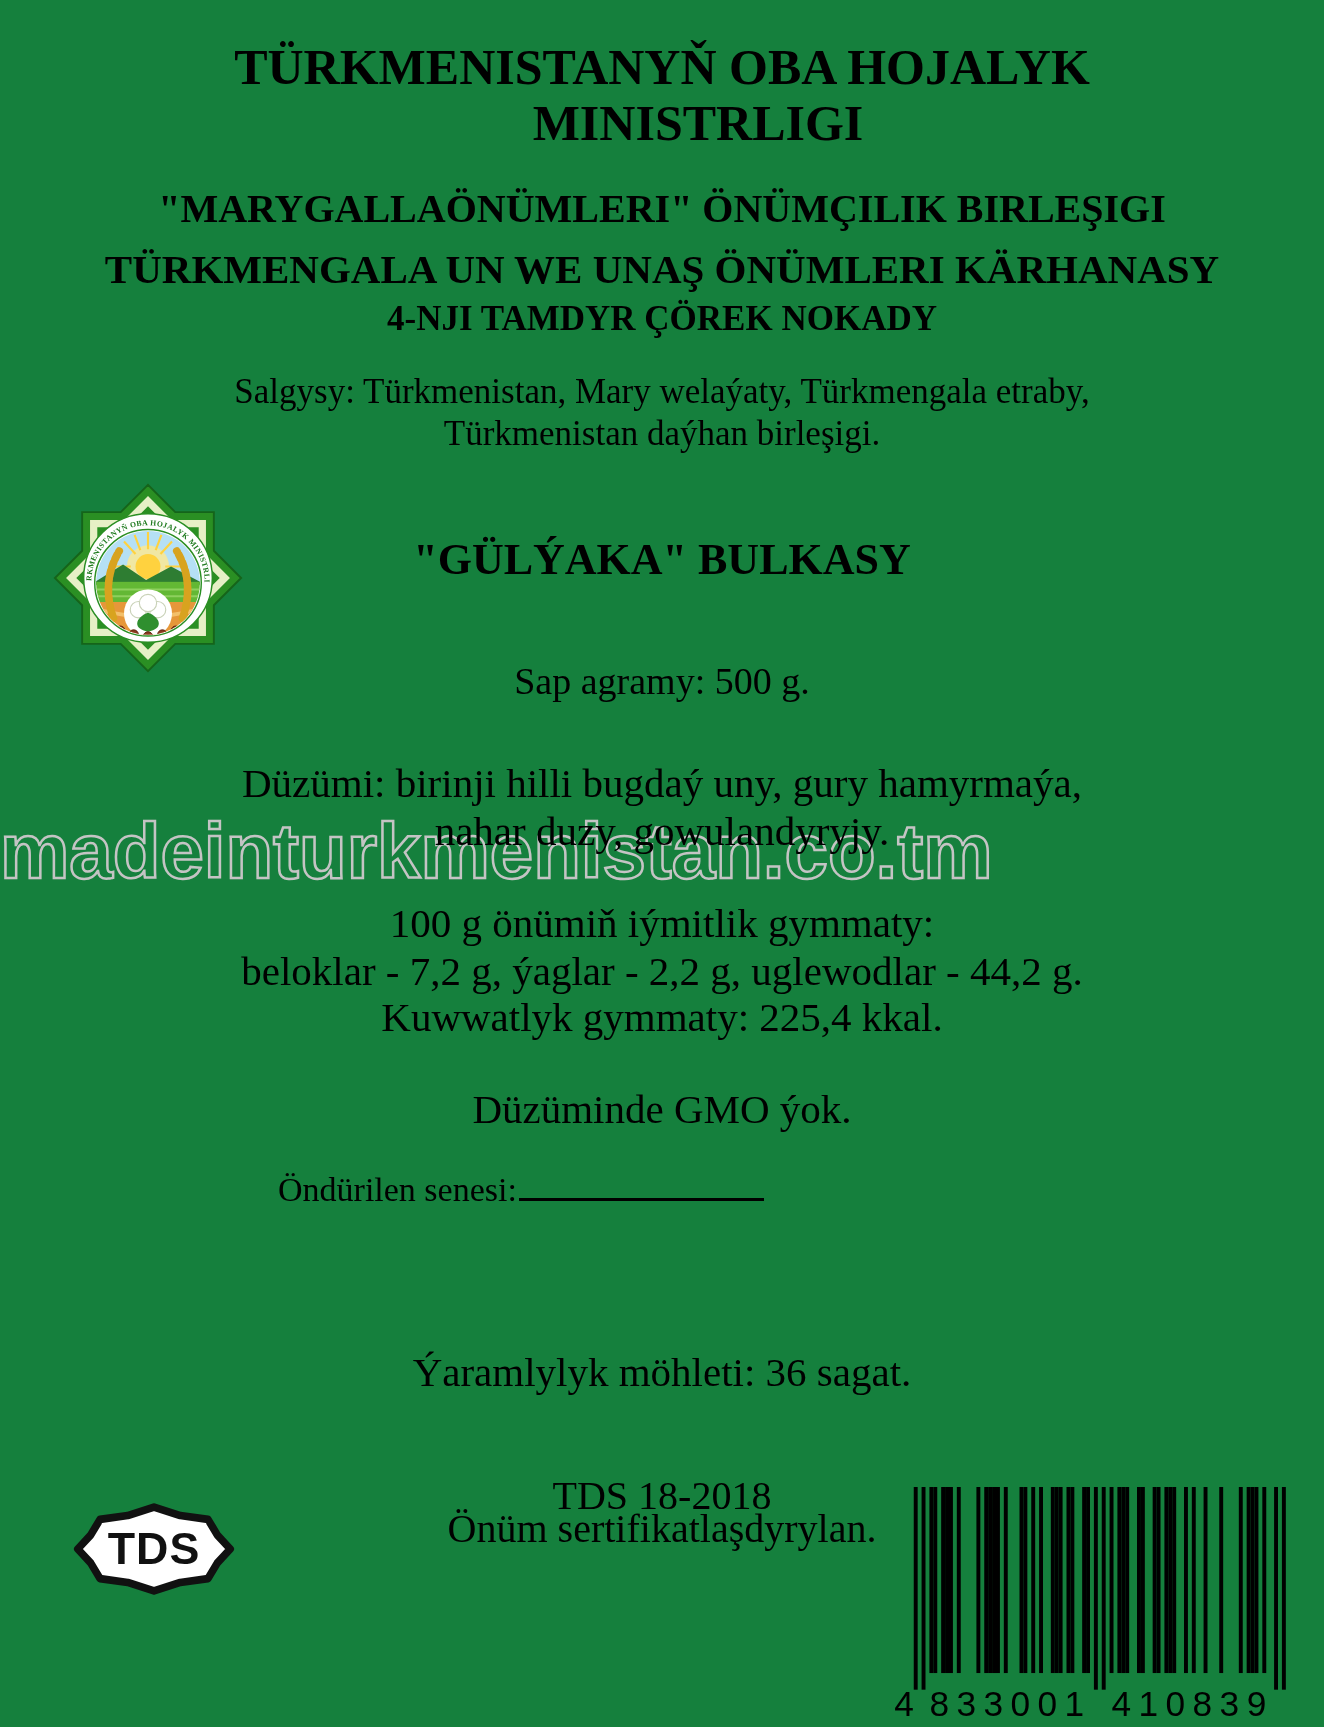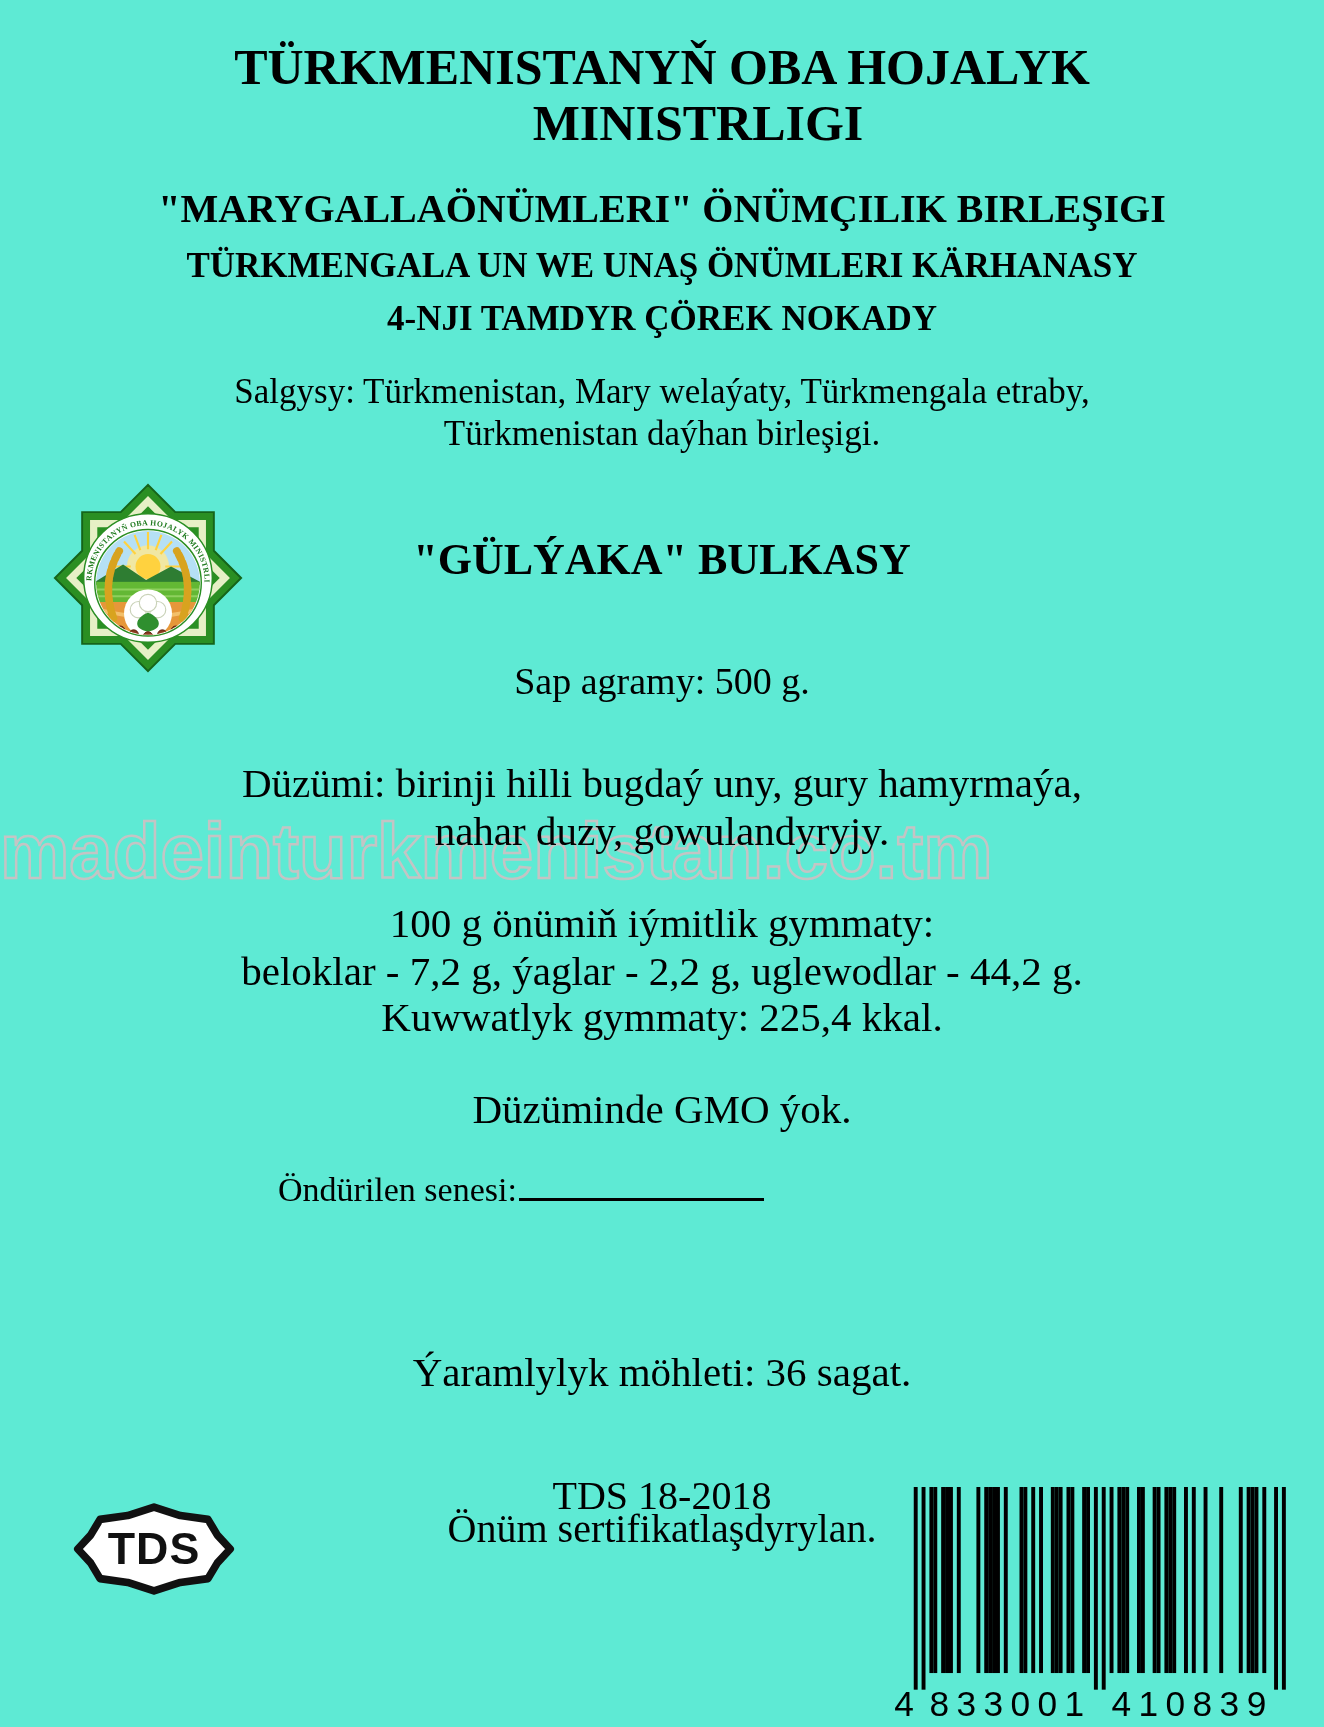--- a/index.html
+++ b/index.html
@@ -1,20 +1,20 @@
 <!DOCTYPE html>
 <html><head>
 <meta charset="utf-8">
 <style>
   html,body{margin:0;padding:0;background:#e9e9e9;}
   .page{
     position:relative;
     width:1324px;height:1727px;
     margin:0 auto;
-    background:#5eead4;
+    background:#15803d;
     overflow:hidden;
     font-family:"Liberation Serif","DejaVu Serif",serif;
     color:#000;
   }
   .line{
     position:absolute;left:0;width:100%;
     text-align:center;white-space:nowrap;
     line-height:1.15;z-index:2;
   }
   .b{font-weight:bold;}
@@ -42,21 +42,21 @@
   }
 </style>
 </head>
 <body>
 
 <div class="page">
 
   <div class="line b" style="top:39px;font-size:50px;">TÜRKMENISTANYŇ OBA HOJALYK</div>
   <div class="line b" style="top:95px;font-size:50px;padding-left:36px;">MINISTRLIGI</div>
   <div class="line b" style="top:186px;font-size:40px;">"MARYGALLAÖNÜMLERI" ÖNÜMÇILIK BIRLEŞIGI</div>
-  <div class="line b" style="top:246px;font-size:35px;">TÜRKMENGALA UN WE UNAŞ ÖNÜMLERI KÄRHANASY</div>
+  <div class="line b" style="top:246px;font-size:41px;">TÜRKMENGALA UN WE UNAŞ ÖNÜMLERI KÄRHANASY</div>
   <div class="line b" style="top:299px;font-size:35px;">4-NJI TAMDYR ÇÖREK NOKADY</div>
   <div class="line" style="top:372px;font-size:35px;">Salgysy: Türkmenistan, Mary welaýaty, Türkmengala etraby,</div>
   <div class="line" style="top:414px;font-size:35px;">Türkmenistan daýhan birleşigi.</div>
 
   <svg class="emblem" viewBox="0 0 200 200">
     <polygon points="197,100 168.6,71.6 168.6,31.4 128.4,31.4 100,3 71.6,31.4 31.4,31.4 31.4,71.6 3,100 31.4,128.4 31.4,168.6 71.6,168.6 100,197 128.4,168.6 168.6,168.6 168.6,128.4" fill="#2a8f23" stroke="#15641a" stroke-width="2"></polygon>
     <polygon points="197,100 168.6,71.6 168.6,31.4 128.4,31.4 100,3 71.6,31.4 31.4,31.4 31.4,71.6 3,100 31.4,128.4 31.4,168.6 71.6,168.6 100,197 128.4,168.6 168.6,168.6 168.6,128.4" transform="translate(100,100) scale(0.88) translate(-100,-100)" fill="#e6f0c6"></polygon>
     <polygon points="197,100 168.6,71.6 168.6,31.4 128.4,31.4 100,3 71.6,31.4 31.4,31.4 31.4,71.6 3,100 31.4,128.4 31.4,168.6 71.6,168.6 100,197 128.4,168.6 168.6,168.6 168.6,128.4" transform="translate(100,100) scale(0.77) translate(-100,-100)" fill="#2a8f23"></polygon>
     <circle cx="100" cy="100" r="67" fill="#ffffff" stroke="#2a8f23" stroke-width="1.5"></circle>
     <path id="ringArc" d="M 41,104 A 59,59 0 0 1 159,104" fill="none"></path>

